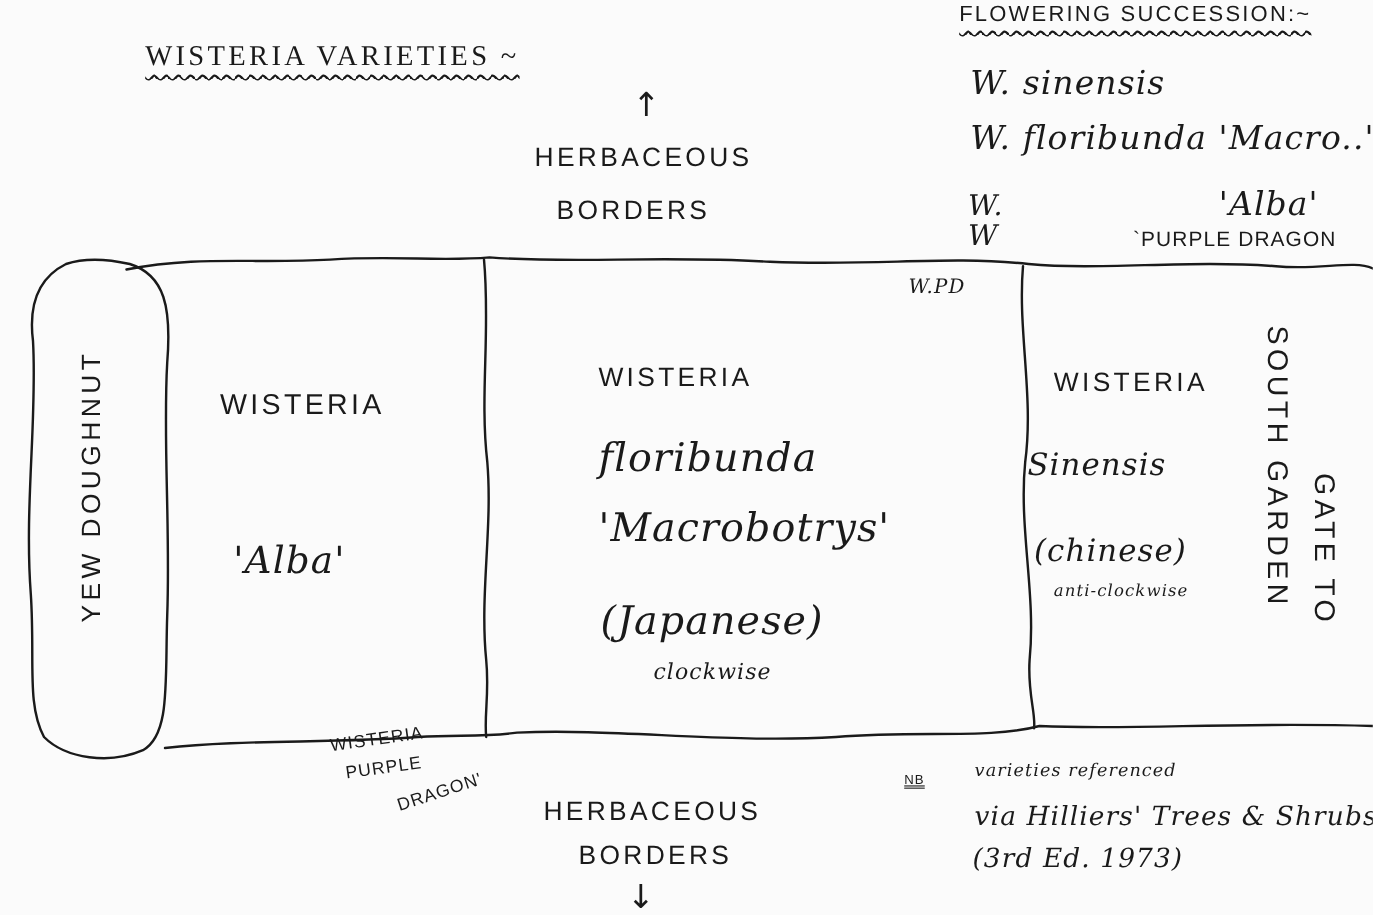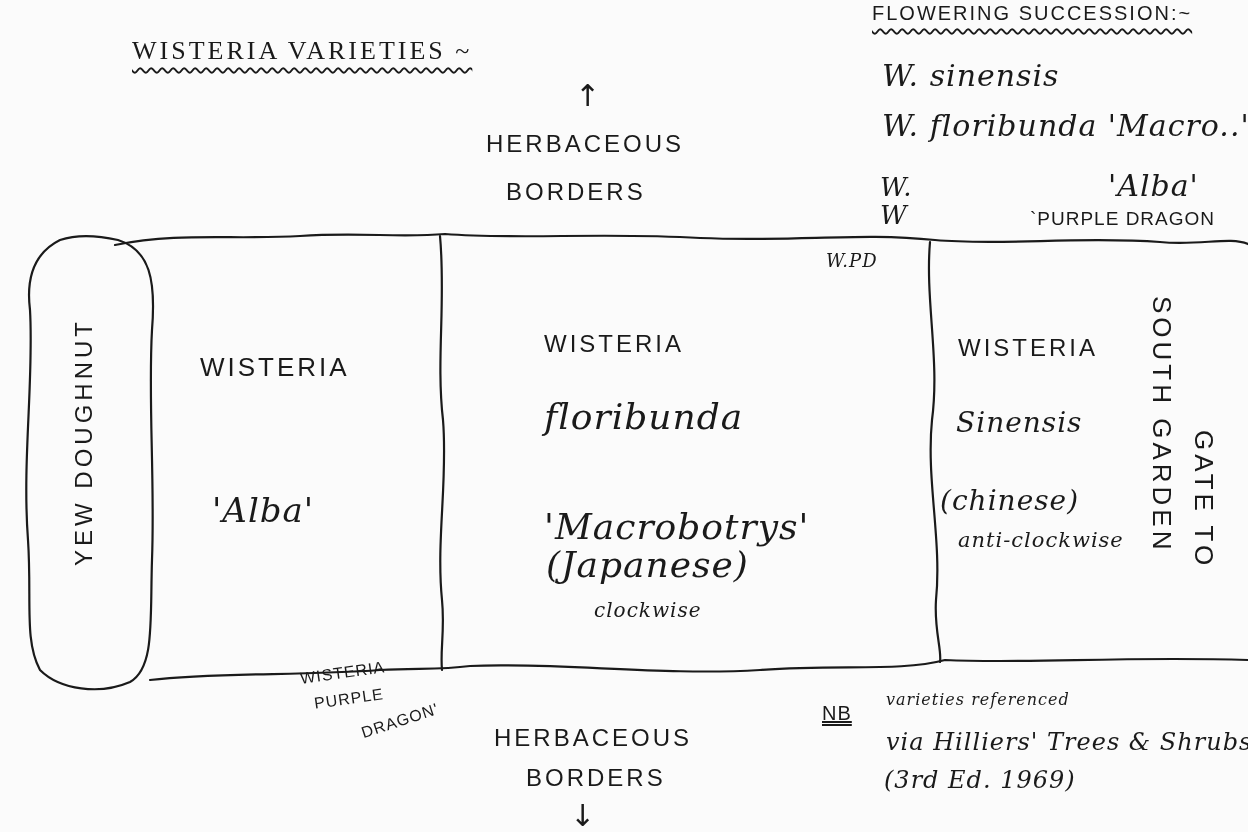--- a/index.html
+++ b/index.html
@@ -49,36 +49,36 @@
 
 <div class="t script" style="left:826px;top:250px;font-size:18px;">W.PD</div>
 
 <div class="vert rot-ccw" style="left:70px;top:318px;font-size:24px;">YEW DOUGHNUT</div>
 
 <div class="t caps" style="left:200px;top:352px;font-size:26px;">WISTERIA</div>
 <div class="t script" style="left:212px;top:490px;font-size:34px;">'Alba'</div>
 
 <div class="t caps" style="left:544px;top:330px;font-size:24px;">WISTERIA</div>
 <div class="t script" style="left:544px;top:396px;font-size:36px;">floribunda</div>
-<div class="t script" style="left:544px;top:460px;font-size:36px;margin-top:46px;">'Macrobotrys'</div>
+<div class="t script" style="left:544px;top:460px;font-size:36px;">'Macrobotrys'</div>
 <div class="t script" style="left:546px;top:544px;font-size:36px;">(Japanese)</div>
 <div class="t script" style="left:594px;top:598px;font-size:20px;text-align:center;">clockwise</div>
 
 <div class="t caps" style="left:958px;top:334px;font-size:24px;">WISTERIA</div>
-<div class="t script" style="left:956px;top:406px;font-size:28px;">Sinensis</div>
+<div class="t script" style="left:934px;top:406px;font-size:28px;">Sinensis</div>
 <div class="t script" style="left:940px;top:484px;font-size:28px;">(chinese)</div>
-<div class="t script" style="left:958px;top:528px;font-size:21px;">anti-clockwise</div>
+<div class="t script" style="left:958px;top:528px;font-size:15px;">anti-clockwise</div>
 
 <div class="vert" style="left:1146px;top:296px;font-size:26px;">SOUTH GARDEN</div>
 <div class="vert" style="left:1188px;top:430px;font-size:26px;">GATE TO</div>
 
 <div class="t caps" style="left:300px;top:664px;font-size:16px;letter-spacing:1px;transform:rotate(-8deg);">WISTERIA</div>
 <div class="t caps" style="left:314px;top:690px;font-size:16px;letter-spacing:1px;transform:rotate(-8deg);">PURPLE</div>
 <div class="t caps" style="left:360px;top:712px;font-size:16px;letter-spacing:1px;transform:rotate(-18deg);">DRAGON'</div>
 
 <div class="t caps" style="left:494px;top:724px;font-size:24px;">HERBACEOUS</div>
 <div class="t caps" style="left:526px;top:764px;font-size:24px;">BORDERS</div>
 <div class="t" style="left:570px;top:798px;font-size:30px;">↓</div>
 
-<div class="t caps" style="left:822px;top:702px;font-size:20px;letter-spacing:1px;text-decoration:underline double;">NB</div>
+<div class="t caps" style="left:822px;top:702px;font-size:12px;letter-spacing:1px;text-decoration:underline double;">NB</div>
 <div class="t script" style="left:886px;top:690px;font-size:16px;">varieties referenced</div>
 <div class="t script" style="left:886px;top:728px;font-size:24px;">via Hilliers' Trees &amp; Shrubs</div>
-<div class="t script" style="left:884px;top:766px;font-size:24px;">(3rd Ed. 1969)</div>
+<div class="t script" style="left:884px;top:766px;font-size:24px;">(3rd Ed. 1973)</div>
 
 </body></html>

